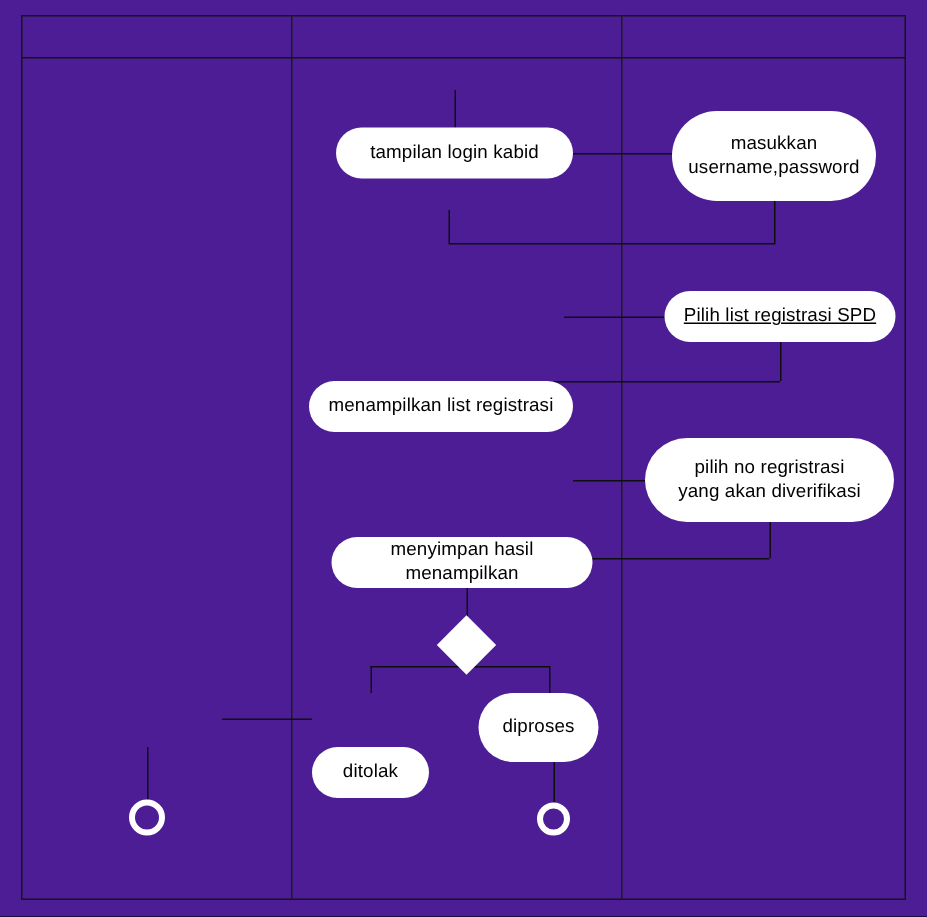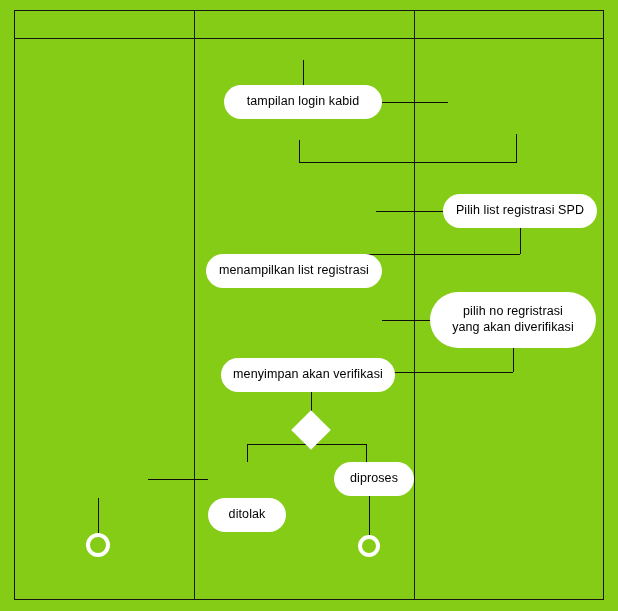--- a/index.html
+++ b/index.html
@@ -8,21 +8,21 @@
     padding: 0;
     background: #000000;
   }
   body {
     font-family: "Liberation Sans", sans-serif;
   }
   #diagram-root {
     position: relative;
     width: 618px;
     height: 611px;
-    background: #84cc16;
+    background: #4c1d95;
     overflow: hidden;
   }
   
   .lane-frame {
     position: absolute;
     box-sizing: border-box;
     border: 1px solid #161616;
     background: transparent;
   }
   .lane-divider {
@@ -113,34 +113,36 @@
   <div class="connector v" style="left:247px; top:444px; height:18px;"></div>
   <div class="connector h" style="left:247px; top:444px; width:64px;"></div>
   <div class="connector v" style="left:366px; top:444px; height:18px;"></div>
   <div class="connector h" style="left:311px; top:444px; width:55px;"></div>
   <div class="connector h" style="left:148px; top:479px; width:60px;"></div>
   <div class="connector v" style="left:98px; top:498px; height:35px;"></div>
   <div class="connector v" style="left:369px; top:496px; height:39px;"></div>
 
   <div class="activity" style="left:224px; top:85px; width:158px; height:34px;">tampilan login kabid</div>
 
+  <div class="activity" style="left:448px; top:74px; width:136px; height:60px;">masukkan
+username,password</div>
 
 
-  <div class="activity" style="left:443px; top:194px; width:154px; height:34px;">Pilih list registrasi SPD</div>
+  <div class="activity" style="left:443px; top:194px; width:154px; height:34px;text-decoration:underline;">Pilih list registrasi SPD</div>
 
   <div class="activity" style="left:430px; top:292px; width:166px; height:56px;">pilih no regristrasi
 yang akan diverifikasi</div>
 
   <div class="activity" style="left:206px; top:254px; width:176px; height:34px;">menampilkan list registrasi</div>
 
-  <div class="activity" style="left:221px; top:358px; width:174px; height:34px;">menyimpan akan verifikasi</div>
+  <div class="activity" style="left:221px; top:358px; width:174px; height:34px;">menyimpan hasil menampilkan</div>
 
 
   <div class="activity" style="left:208px; top:462px; width:78px; height:34px;margin-top:36px;">ditolak</div>
 
-  <div class="activity" style="left:334px; top:462px; width:80px; height:34px;">diproses</div>
+  <div class="activity" style="left:319px; top:462px; width:80px; height:46px;">diproses</div>
 
   <div class="decision" style="left:297px; top:416px; width:28px; height:28px;"></div>
 
   <div class="end-node" style="left:86px; top:533px; width:24px; height:24px;"></div>
   <div class="end-node" style="left:358px; top:535px; width:22px; height:22px;"></div>
 
 </div>
 
 </body></html>

